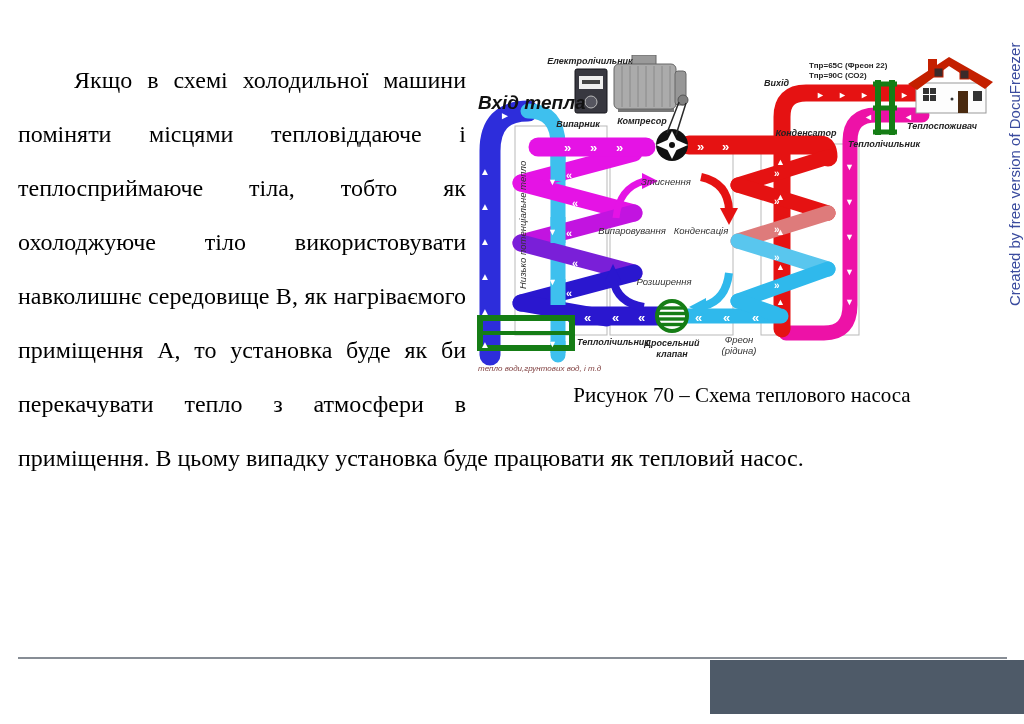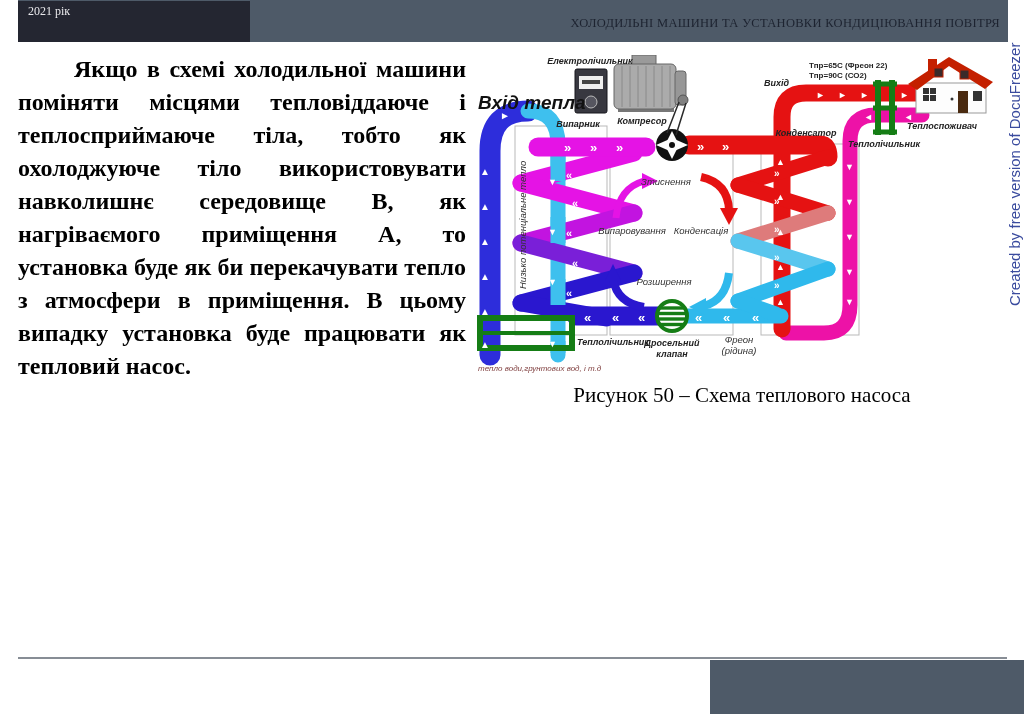--- a/index.html
+++ b/index.html
@@ -13,44 +13,38 @@
         color:#1d2330;white-space:nowrap;}
   
   .watermark{position:absolute;top:-30px;right:1px;height:336px;writing-mode:vertical-rl;
         transform:rotate(180deg);font-family:"Liberation Sans",sans-serif;font-size:15px;
         color:#3a4b9e;white-space:nowrap;}
   
   .content{position:absolute;left:18px;top:53px;width:990px;}
   .figure{float:right;width:532px;margin:2px 0 14px 10px;}
   .figure svg{display:block;}
   .figure-caption{text-align:center;font-size:21px;margin-top:2px;line-height:26px;}
-  p.body-text{margin:0;font-size:24px;line-height:33px;text-align:justify;text-indent:56px;font-weight:bold;}
+  p.body-text{margin:0;font-size:24px;line-height:54px;text-align:justify;text-indent:56px;}
   
   .footer-rule{position:absolute;left:18px;top:657px;width:989px;height:2px;background:#878d95;}
   .footer-block{position:absolute;left:710px;top:660px;width:314px;height:54px;background:#4e5a68;}
   
   text{font-family:"Liberation Sans",sans-serif;}
   .lbl{font-size:9px;font-style:italic;font-weight:bold;fill:#222;}
   .lbl2{font-size:9.5px;font-style:italic;fill:#333;}
   .big{font-size:19px;font-style:italic;font-weight:bold;fill:#111;}
   .tiny{font-size:8px;font-weight:bold;fill:#222;}
   .gnd{font-size:8px;font-style:italic;fill:#804040;}
   .arr{font-family:"DejaVu Sans",sans-serif;font-weight:bold;fill:#fff;}
 </style>
 </head>
 <body>
 
 <div class="page">
 
-  <div class="header-bar">
-    <div class="year-box">
-      <span>2021 рік</span>
-    </div>
-    <div class="header-title">ХОЛОДИЛЬНІ МАШИНИ ТА УСТАНОВКИ КОНДИЦІЮВАННЯ ПОВІТРЯ</div>
-  </div>
 
   <div class="watermark">Created by free version of DocuFreezer</div>
 
   <div class="content">
 
     <div class="figure">
       <svg width="532" height="325" viewBox="0 0 532 325">
 
         <rect x="39" y="71" width="92" height="209" fill="none" stroke="#b9b9b9"></rect>
         <rect x="134" y="89" width="123" height="191" fill="none" stroke="#b9b9b9"></rect>
@@ -220,21 +214,21 @@
         <text class="lbl2" x="225" y="179" text-anchor="middle">Конденсація</text>
         <text class="lbl2" x="188" y="230" text-anchor="middle">Розширення</text>
         <text class="lbl" x="196" y="291" text-anchor="middle">Дросельний</text>
         <text class="lbl" x="196" y="302" text-anchor="middle">клапан</text>
         <text class="lbl2" x="263" y="288" text-anchor="middle">Фреон</text>
         <text class="lbl2" x="263" y="299" text-anchor="middle">(рідина)</text>
         <text class="lbl" x="101" y="290">Теплолічильник</text>
         <text class="lbl2" transform="translate(50,234) rotate(-90)" font-size="9">Низько потенціальне тепло</text>
         <text class="gnd" x="2" y="316">тепло води,грунтових вод, і т.д</text>
       </svg>
-      <div class="figure-caption">Рисунок 50  – Схема теплового насоса</div>
+      <div class="figure-caption">Рисунок 70  – Схема теплового насоса</div>
     </div>
 
     <p class="body-text">Якщо в схемі холодильної машини поміняти місцями тепловіддаюче і теплосприймаюче тіла, тобто як охолоджуюче тіло використовувати навколишнє середовище В, як нагріваємого приміщення А, то установка буде як би перекачувати тепло з атмосфери в приміщення. В цьому випадку установка  буде працювати як тепловий насос.</p>
   </div>
 
   <div class="footer-rule"></div>
   <div class="footer-block"></div>
 
 </div>
 

